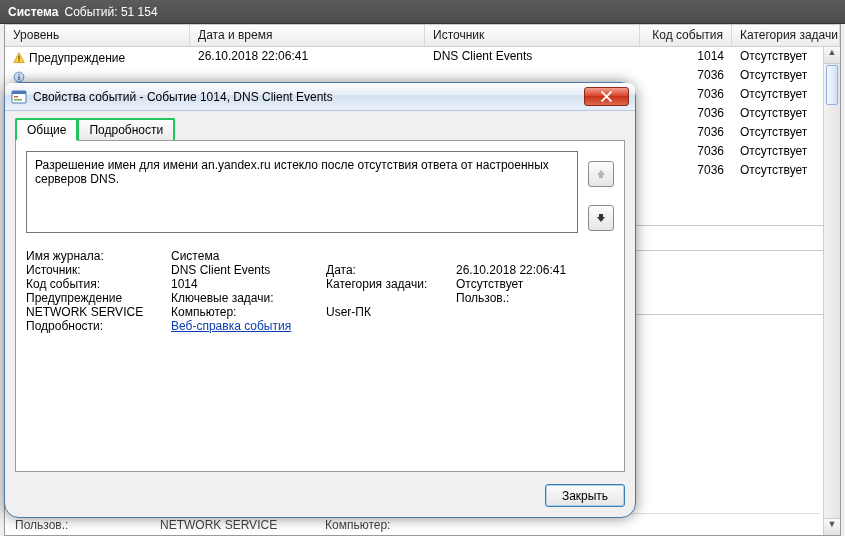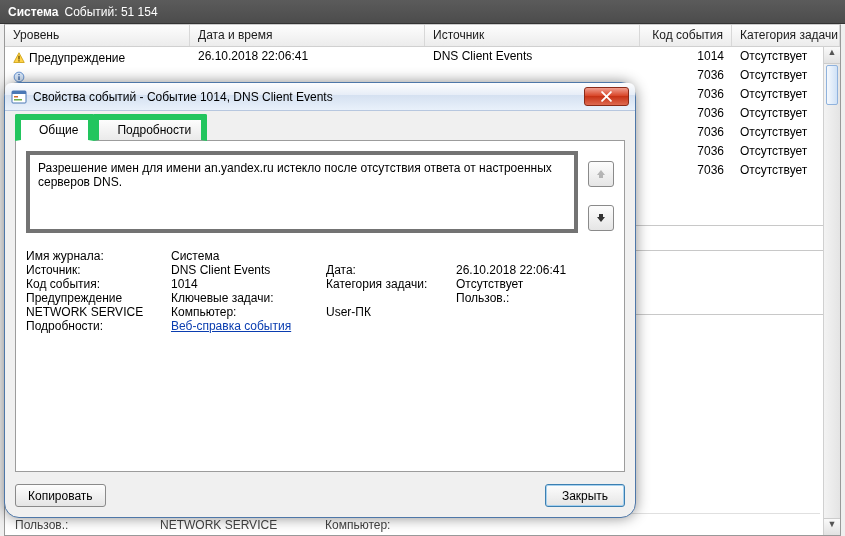--- a/index.html
+++ b/index.html
@@ -135,44 +135,44 @@
     border-radius:3px;
     display:flex; align-items:center; justify-content:center;
     color:#fff;
   }
   .dlg-close svg { width:11px; height:11px; }
 
   .dlg-body { position:absolute; top:28px; left:0; right:0; bottom:0; padding:8px 10px; }
 
   .tabs { display:flex; align-items:flex-end; height:22px; position:relative; z-index:2;}
   .tab {
-    border:6px solid #22c55e;
+    border:2px solid #22c55e;
     border-bottom:1px solid #9c9c9c;
     background:linear-gradient(#fdfdfd,#eaeaea);
-    padding:3px 10px 3px 18px;
+    padding:3px 10px 3px 10px;
     margin-right:-1px;
     border-radius:2px 2px 0 0;
     font-size:12px;
   }
   .tab.active {
     background:#fff;
     border-bottom:1px solid #fff;
     position:relative; z-index:3;
   }
   .tabpanel {
     position:relative;
     border:1px solid #9c9c9c;
     background:#fff;
     margin-top:-1px;
     padding:10px 10px 10px 10px;
     height:332px;
     z-index:1;
   }
   .desc-box {
-    border:4px solid #737373;
+    border:1px solid #737373;
     background:#fff;
     height:82px;
     padding:6px 8px;
     font-size:12px;
     color:#000;
   }
   .detail-grid {
     margin-top:16px;
     display:grid;
     grid-template-columns: 145px 155px 130px 1fr;
@@ -397,20 +397,19 @@
 
             <div class="span4">
               <div class="lab">Подробности:</div>
               <div><a class="link" href="#">Веб-справка события</a></div>
             </div>
           </div>
         </div>
       </div>
 
       <div class="dlg-buttons">
-        <div class="btn">Копировать</div>
         <div style="flex:1"></div>
         <div class="btn primary">Закрыть</div>
       </div>
     </div>
   </div>
 
 </div>
 
 </body></html>

